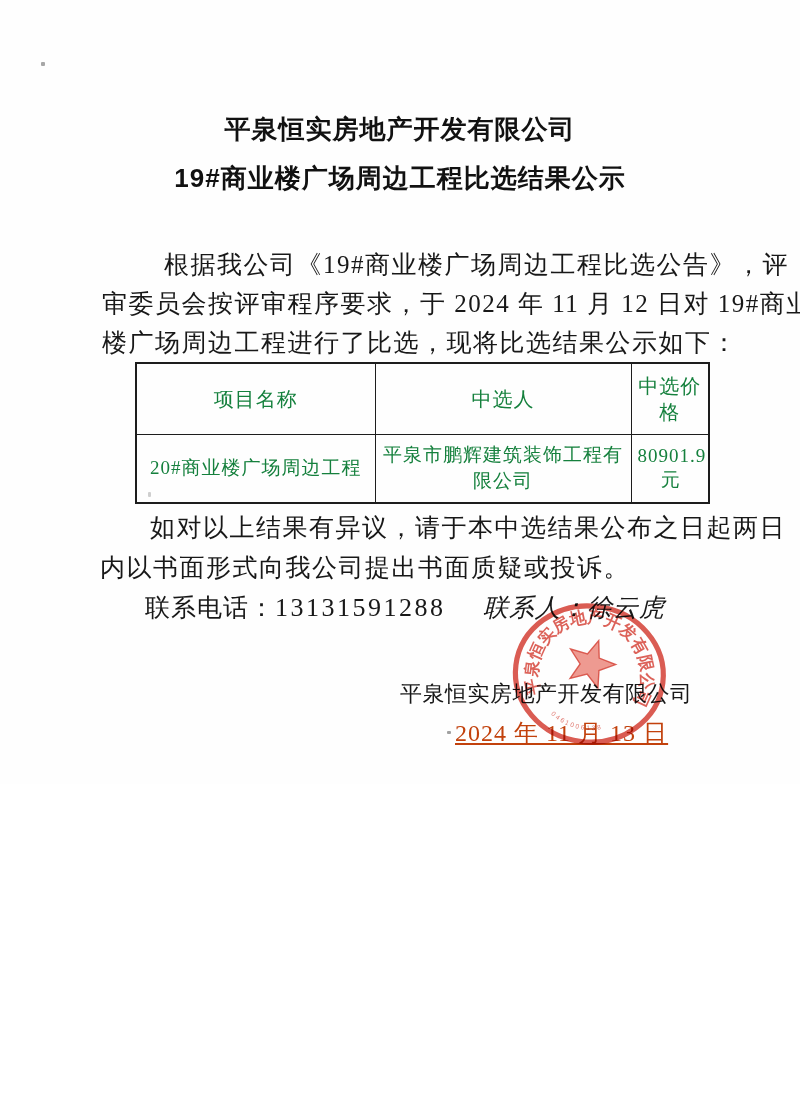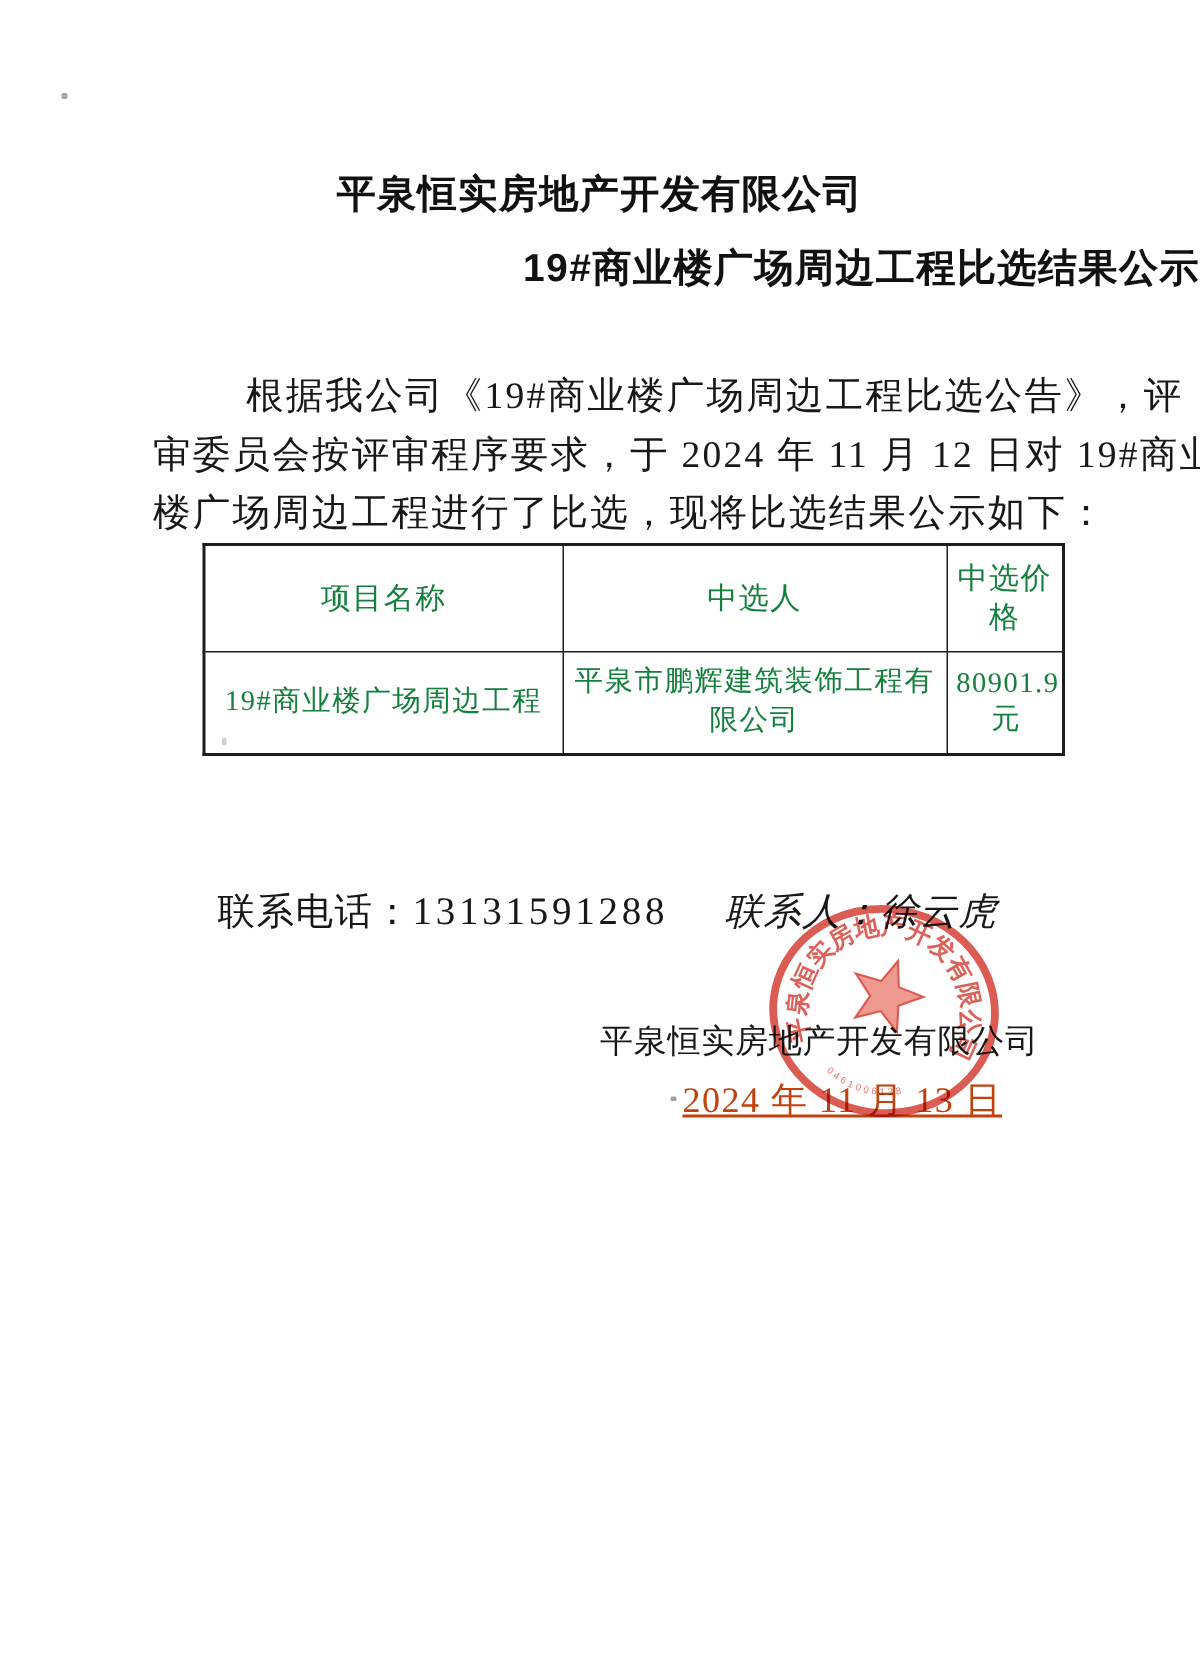--- a/index.html
+++ b/index.html
@@ -14,21 +14,21 @@
   }
   .doc-title {
     position:absolute; left:0; top:112px; width:100%;
     text-align:center;
     font-family:"Liberation Sans","DejaVu Sans",sans-serif;
     font-weight:bold; font-size:26px; letter-spacing:1px;
     color:#111;
   }
   .doc-subtitle {
     position:absolute; left:0; top:161px; width:100%;
-    text-align:right;
+    text-align:center;
     font-family:"Liberation Sans","DejaVu Sans",sans-serif;
     font-weight:bold; font-size:26px; letter-spacing:1px;
     color:#111;
   }
   .para {
     position:absolute; white-space:pre;
     font-size:25px; letter-spacing:1.5px; color:#181818;
   }
   .para1 { left:102px; top:245px; line-height:39px; text-indent:62px; }
   .para2 { left:100px; top:508px; line-height:40px; text-indent:50px; }
@@ -96,27 +96,29 @@
         <col style="width:256px">
         <col style="width:78px">
     </colgroup>
     <tbody>
         <tr class="hdr">
       <td>项目名称</td>
       <td>中选人</td>
       <td>中选价格</td>
     </tr>
     <tr class="data">
-      <td>19#商业楼广场周边工程</td>
+      <td>20#商业楼广场周边工程</td>
       <td>平泉市鹏辉建筑装饰工程有限公司</td>
       <td class="price">80901.9 元</td>
     </tr>
   </tbody>
     </table>
 
+  <div class="para para2">如对以上结果有异议，请于本中选结果公布之日起两日
+内以书面形式向我公司提出书面质疑或投诉。</div>
 
   <div class="contact-line contact-phone"><span>联系电话：</span><span class="phone-num">13131591288</span></div>
 
   <div class="contact-line contact-person"><span>联系人：</span><span>徐云虎</span></div>
 
   <div class="sig-company">平泉恒实房地产开发有限公司</div>
   <div class="sig-date">2024 年 11 月 13 日</div>
 
   <svg class="seal" viewBox="0 0 160 150" xmlns="http://www.w3.org/2000/svg">
     <defs>

